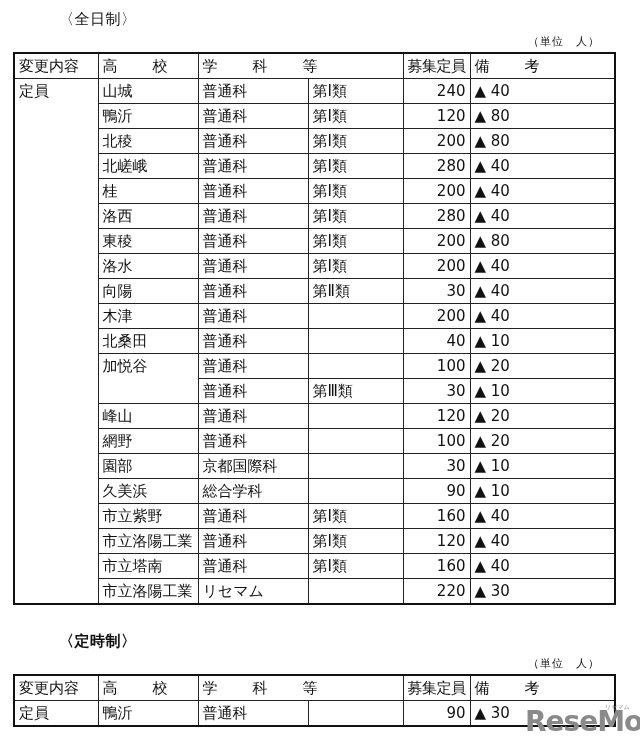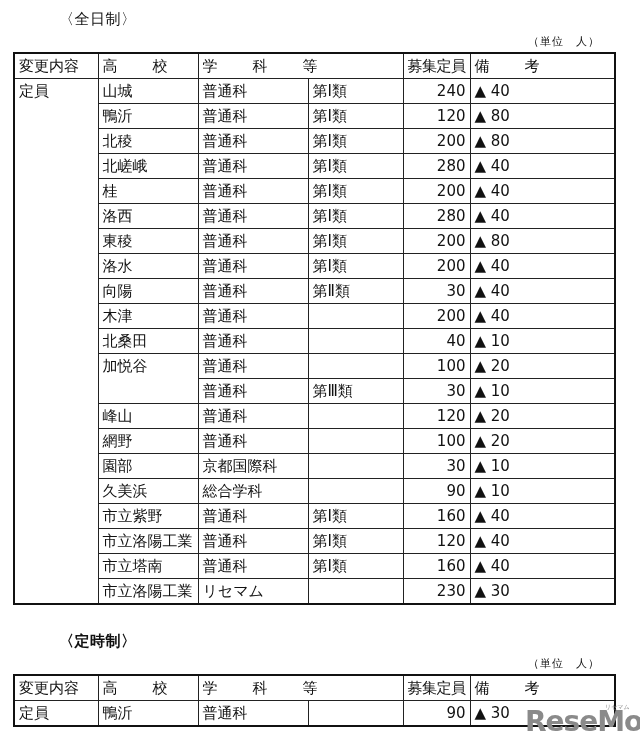--- a/index.html
+++ b/index.html
@@ -183,21 +183,21 @@
         <td>市立塔南</td>
         <td>普通科</td>
         <td>第Ⅰ類</td>
         <td class="num">160</td>
         <td class="note">▲ 40</td>
       </tr>
       <tr>
         <td>市立洛陽工業</td>
         <td>リセマム</td>
         <td></td>
-        <td class="num">230</td>
+        <td class="num">220</td>
         <td class="note">▲ 30</td>
       </tr>
     </tbody>
 </table>
 
 <div class="section-title" style="top:632px;font-weight:bold;">〈定時制〉</div>
 <div class="unit" style="top:656px; left:528px;">（単位　人）</div>
 
 <table class="tbl" id="parttime-table" style="top:674px;">
   <colgroup>

